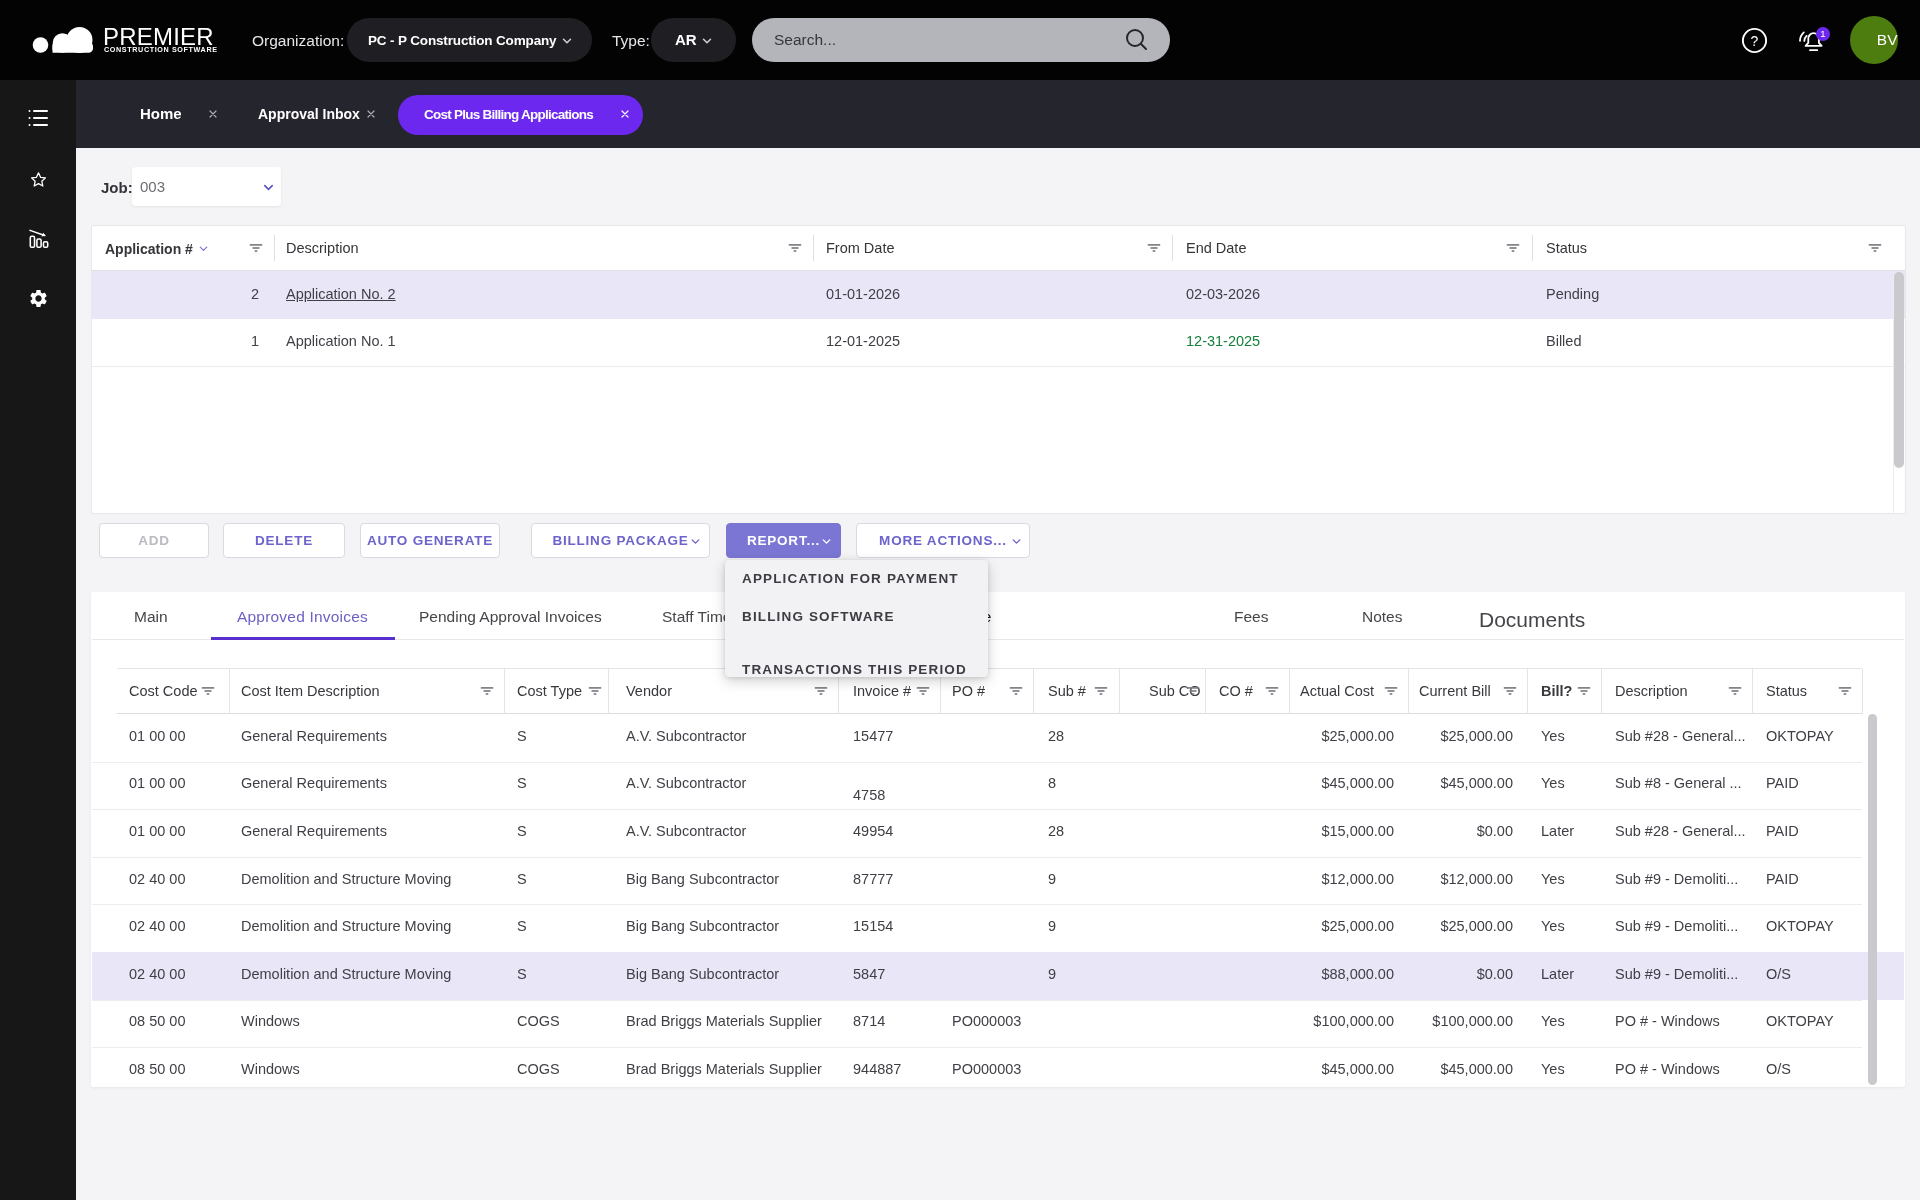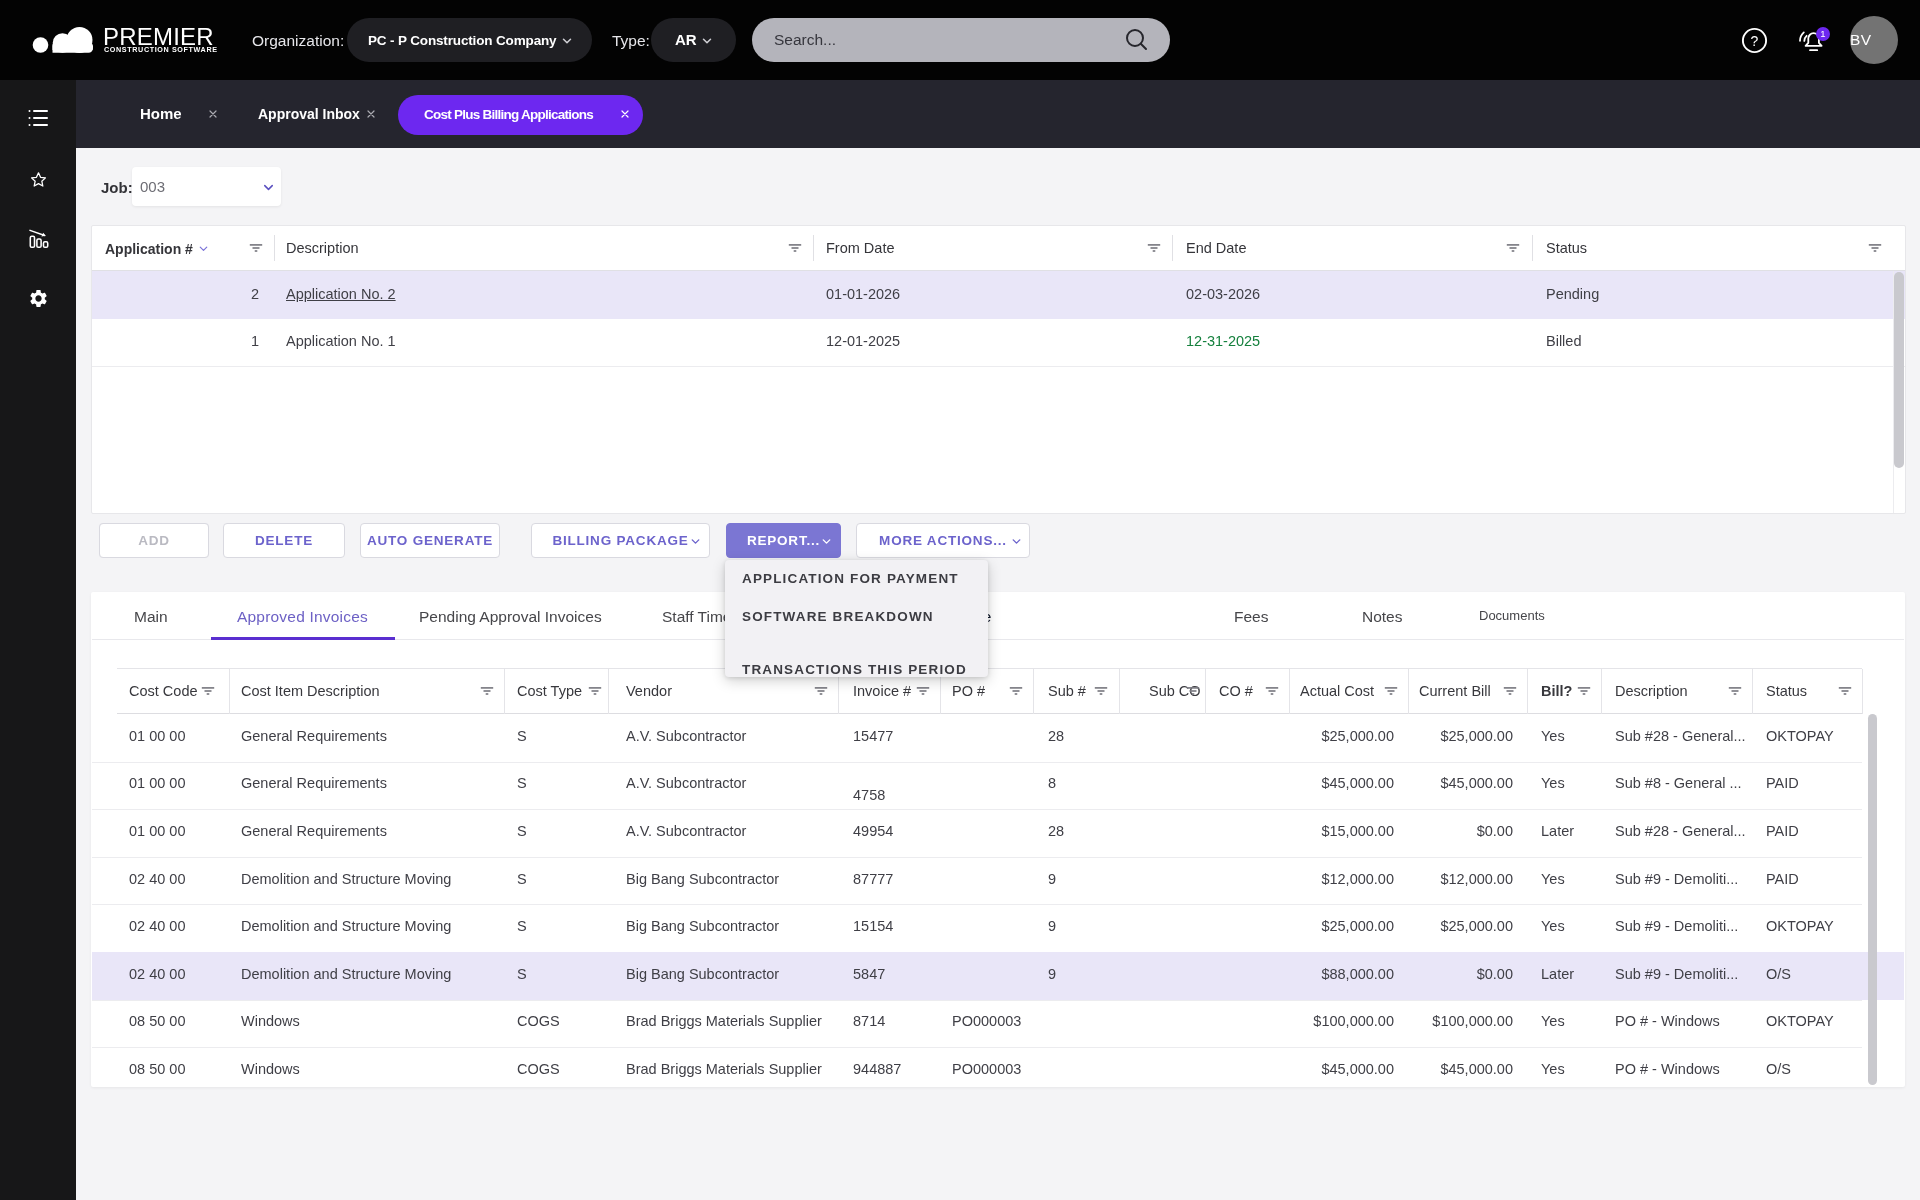--- a/index.html
+++ b/index.html
@@ -52,21 +52,21 @@
       <circle cx="13.5" cy="13.5" r="11.6" fill="none" stroke="#fff" stroke-width="1.9"></circle>
       <text x="13.5" y="18.6" font-size="14" font-weight="500" fill="#fff" text-anchor="middle" font-family="Liberation Sans">?</text>
     </svg>
 <svg style="left:1797px;top:24px;" width="28" height="28" viewBox="0 0 28 28">
   <path d="M3 16.8 A 11.5 11.5 0 0 1 6.8 8.4" fill="none" stroke="#fff" stroke-width="1.8" stroke-linecap="round"></path>
   <path d="M7.3 16.9 A 6.8 6.8 0 0 1 9.6 11.8" fill="none" stroke="#fff" stroke-width="1.8" stroke-linecap="round"></path>
   <path d="M8.6 21.8 h 16 l -2.7 -3 v -4.3 a 5.3 5.3 0 0 0 -10.6 0 v 4.3 z" fill="none" stroke="#fff" stroke-width="1.8" stroke-linejoin="round"></path>
   <line x1="13" y1="26.2" x2="20.2" y2="26.2" stroke="#fff" stroke-width="1.8" stroke-linecap="round"></line>
 </svg>
 <div class="abs" style="left:1816px;top:27px;width:14px;height:14px;border-radius:50%;background:#6d28f0;color:#fff;font-size:9.5px;text-align:center;line-height:14px;">1</div>
-<div class="abs" style="left:1850px;top:16px;width:48px;height:48px;border-radius:50%;background:#737373;color:#fff;font-size:15.5px;text-align:left;line-height:48px;letter-spacing:0.3px;">BV</div>
+<div class="abs" style="left:1850px;top:16px;width:48px;height:48px;border-radius:50%;background:#4d7c0f;color:#fff;font-size:15.5px;text-align:right;line-height:48px;letter-spacing:0.3px;">BV</div>
 
 <svg style="left:26px;top:106px;" width="24" height="24" viewBox="0 0 24 24">
   <g stroke="#fff" stroke-width="2" stroke-linecap="round">
   <line x1="3.5" y1="5" x2="3.5" y2="5"></line>
         <line x1="8" y1="5" x2="21" y2="5"></line>
   <line x1="3.5" y1="12" x2="3.5" y2="12"></line>
         <line x1="8" y1="12" x2="21" y2="12"></line>
   <line x1="3.5" y1="19" x2="3.5" y2="19"></line>
         <line x1="8" y1="19" x2="21" y2="19"></line>
   </g>
@@ -192,21 +192,21 @@
       </svg></div>
 
 <div class="abs" style="left:91px;top:592px;width:1814px;height:495px;background:#fff;border-radius:2px;box-shadow:0 1px 3px rgba(0,0,0,0.06);"></div>
 <div class="abs nw" style="left:134px;top:608px;font-size:15.5px;color:#46464a;">Main</div>
 <div class="abs nw" style="left:237px;top:607.5px;font-size:15.5px;color:#6d61c5;font-weight:500;letter-spacing:0.2px;">Approved Invoices</div>
 <div class="abs nw" style="left:419px;top:608px;font-size:15.5px;color:#46464a;">Pending Approval Invoices</div>
 <div class="abs nw" style="left:662px;top:608px;font-size:15.5px;color:#46464a;">Staff Timesheets</div>
 <div class="abs nw" style="left:932px;top:608px;font-size:15.5px;color:#0f172a;">etainage</div>
 <div class="abs nw" style="left:1234px;top:608px;font-size:15.5px;color:#46464a;">Fees</div>
 <div class="abs nw" style="left:1362px;top:608px;font-size:15.5px;color:#46464a;">Notes</div>
-<div class="abs nw" style="left:1479px;top:608px;font-size:13px;color:#46464a;">Documents</div>
+<div class="abs nw" style="left:1479px;top:608px;font-size:21px;color:#46464a;">Documents</div>
 <div class="abs" style="left:92px;top:639px;width:1812px;height:1px;background:#e8e8ec;"></div>
 <div class="abs" style="left:211px;top:637px;width:184px;height:3px;background:#5a2fd0;"></div>
 
 <div class="abs" style="left:117px;top:668px;width:1745px;height:1px;background:#e4e4e8;"></div>
 <div class="abs" style="left:117px;top:713px;width:1745px;height:1px;background:#dddde1;"></div>
 <div class="abs" style="left:229px;top:669px;width:1px;height:45px;background:#e4e4e8;"></div>
 <div class="abs" style="left:504px;top:669px;width:1px;height:45px;background:#e4e4e8;"></div>
 <div class="abs" style="left:608px;top:669px;width:1px;height:45px;background:#e4e4e8;"></div>
 <div class="abs" style="left:838px;top:669px;width:1px;height:45px;background:#e4e4e8;"></div>
 <div class="abs" style="left:940px;top:669px;width:1px;height:45px;background:#e4e4e8;"></div>
@@ -425,16 +425,16 @@
 <div class="abs nw" style="left:1264px;top:1061.0px;width:130px;text-align:right;font-size:14.5px;color:#3f3f46;">$45,000.00</div>
 <div class="abs nw" style="left:1383px;top:1061.0px;width:130px;text-align:right;font-size:14.5px;color:#3f3f46;">$45,000.00</div>
 <div class="abs nw" style="left:1541px;top:1061.0px;font-size:14.5px;color:#3f3f46;">Yes</div>
 <div class="abs nw" style="left:1615px;top:1061.0px;font-size:14.5px;color:#3f3f46;">PO # - Windows</div>
 <div class="abs nw" style="left:1766px;top:1061.0px;font-size:14.5px;color:#3f3f46;">O/S</div>
 
 <div class="abs" style="left:1868px;top:714px;width:9px;height:371px;background:#c9c9ce;border-radius:5px;"></div>
 
 <div class="abs" style="left:725px;top:560px;width:263px;height:117px;background:#f2f1f4;border-radius:4px;box-shadow:0 4px 14px rgba(0,0,0,0.18),0 1px 4px rgba(0,0,0,0.12);"></div>
 <div class="abs nw" style="left:742px;top:571px;font-size:13.5px;color:#3c3c42;font-weight:600;letter-spacing:1.15px;">APPLICATION FOR PAYMENT</div>
-<div class="abs nw" style="left:742px;top:609px;font-size:13.5px;color:#3c3c42;font-weight:600;letter-spacing:1.15px;">SOFTWARE BREAKDOWN</div>
+<div class="abs nw" style="left:742px;top:609px;font-size:13.5px;color:#3c3c42;font-weight:600;letter-spacing:1.15px;">BILLING SOFTWARE</div>
 <div class="abs nw" style="left:742px;top:646px;font-size:13.5px;color:#3c3c42;font-weight:600;letter-spacing:1.15px;margin-top:16px;">TRANSACTIONS THIS PERIOD</div>
 
 </div>
 
 </body></html>

